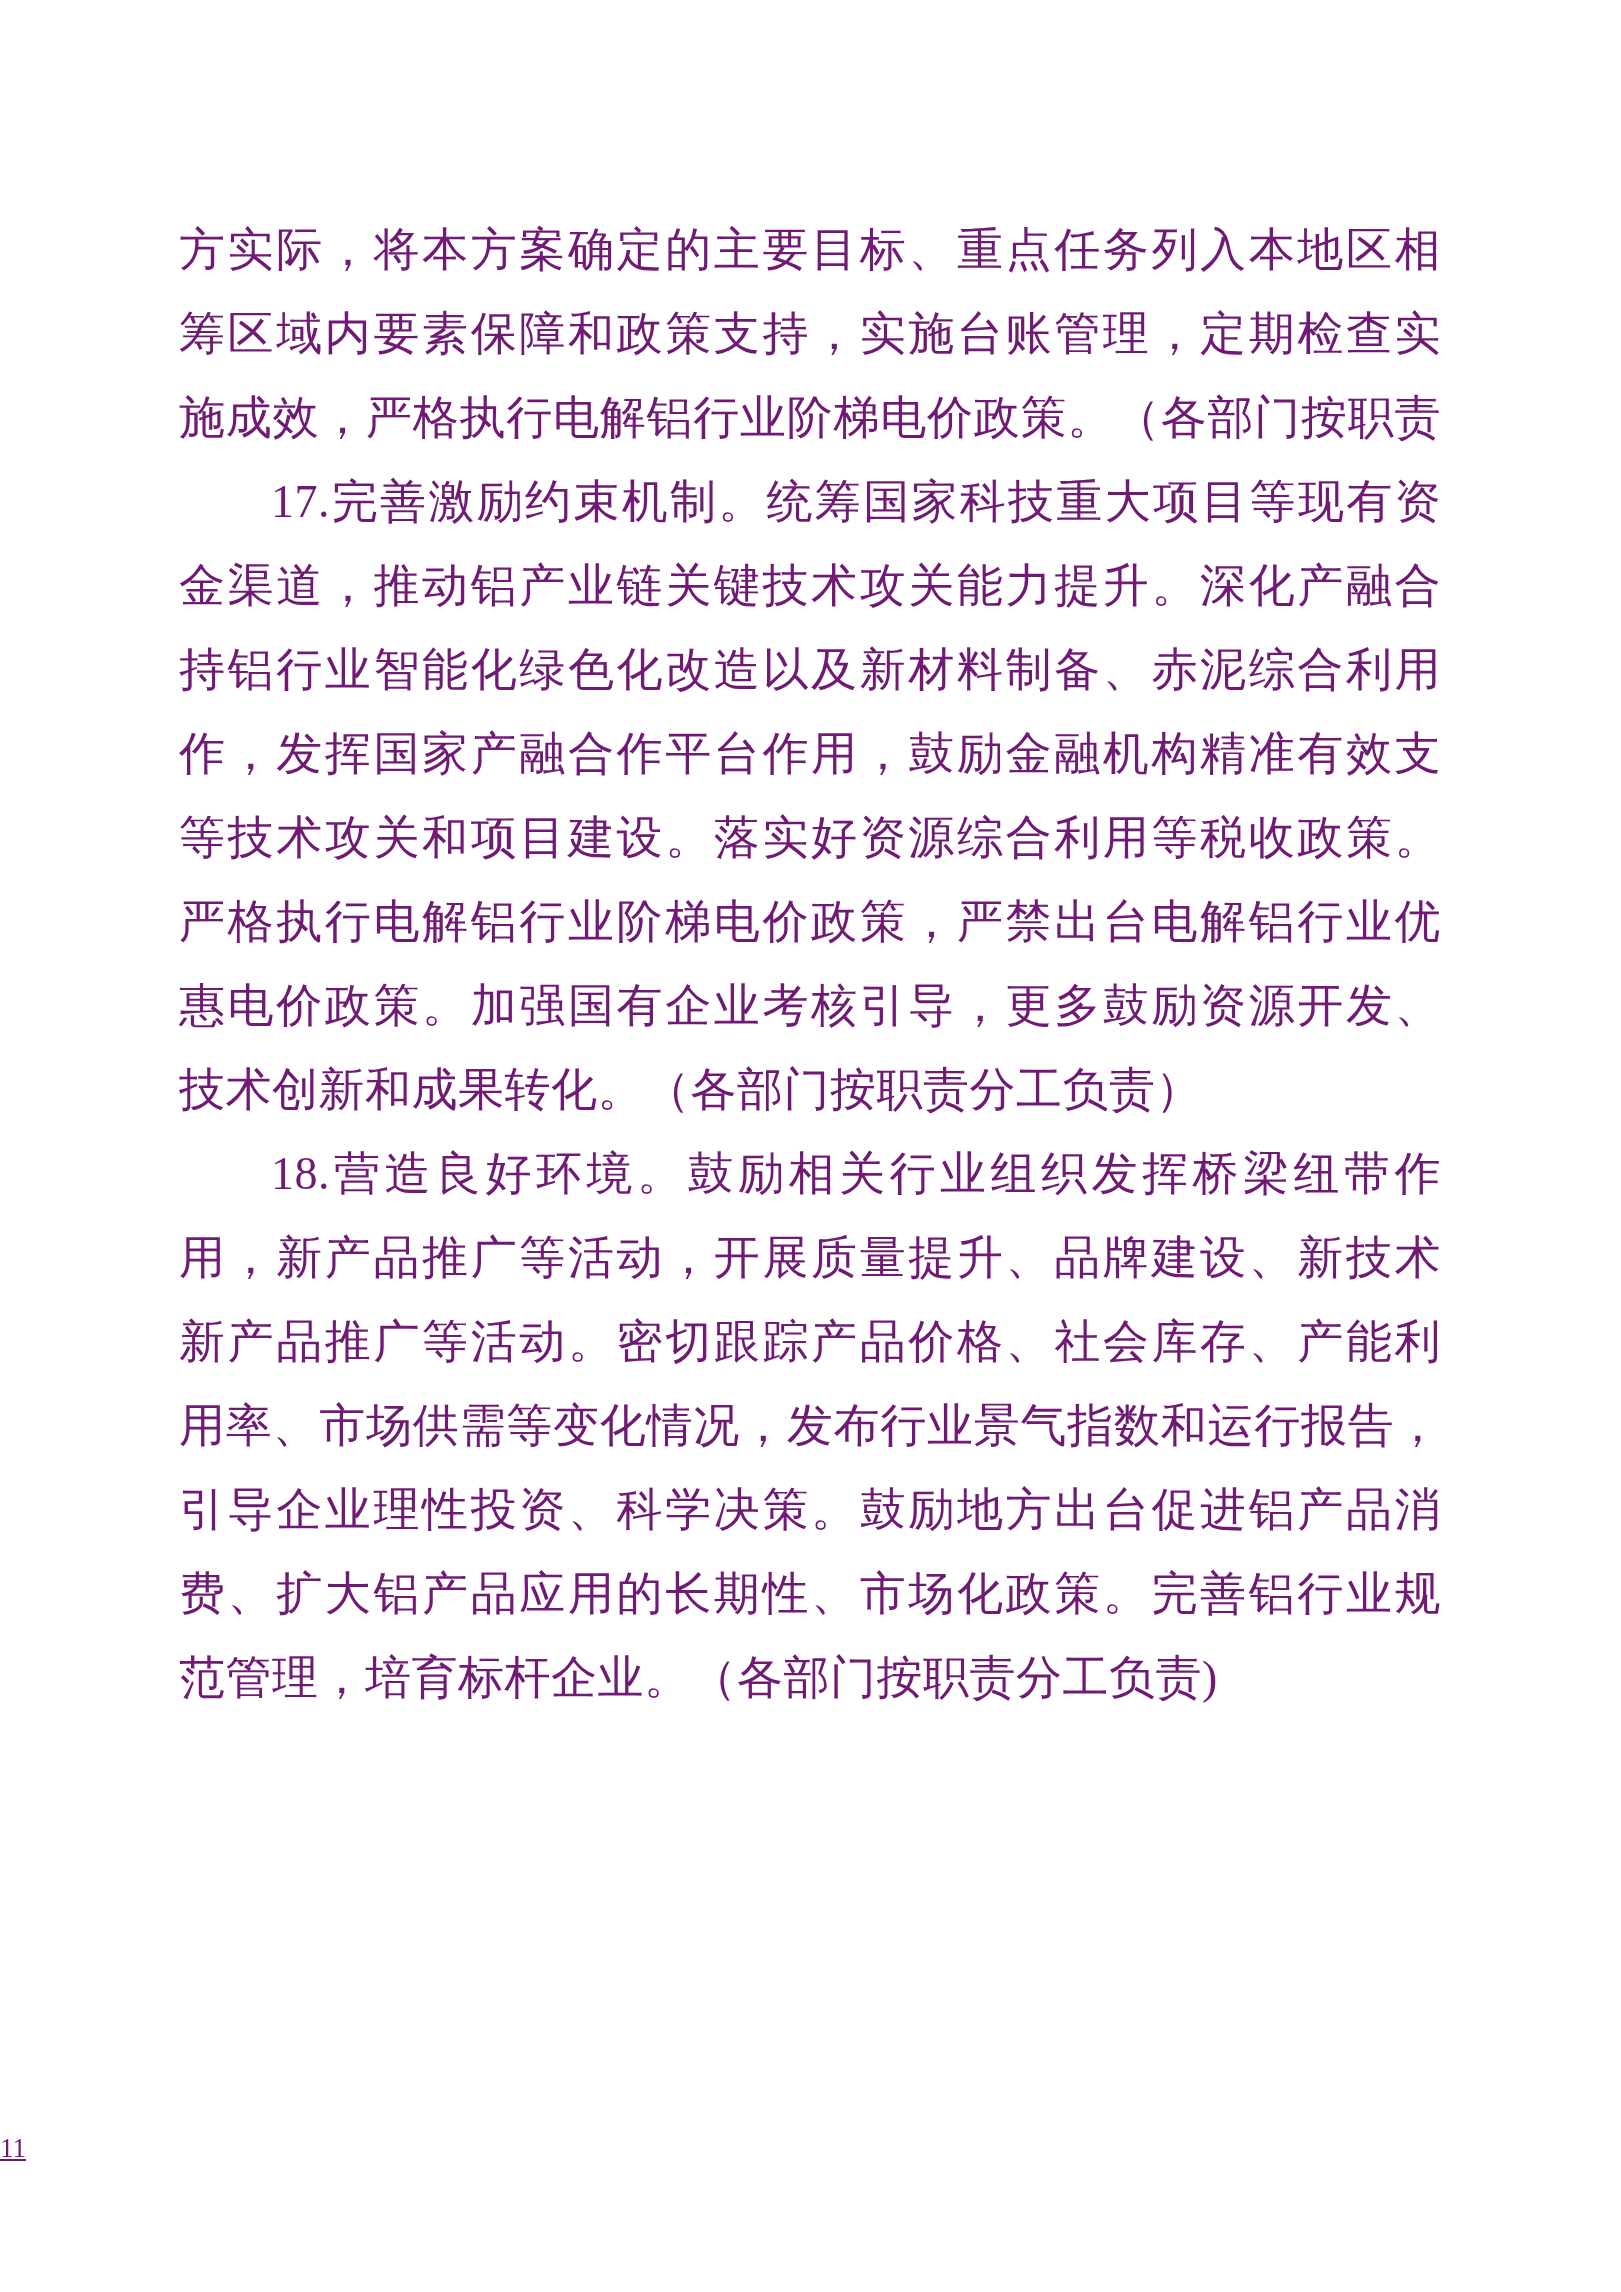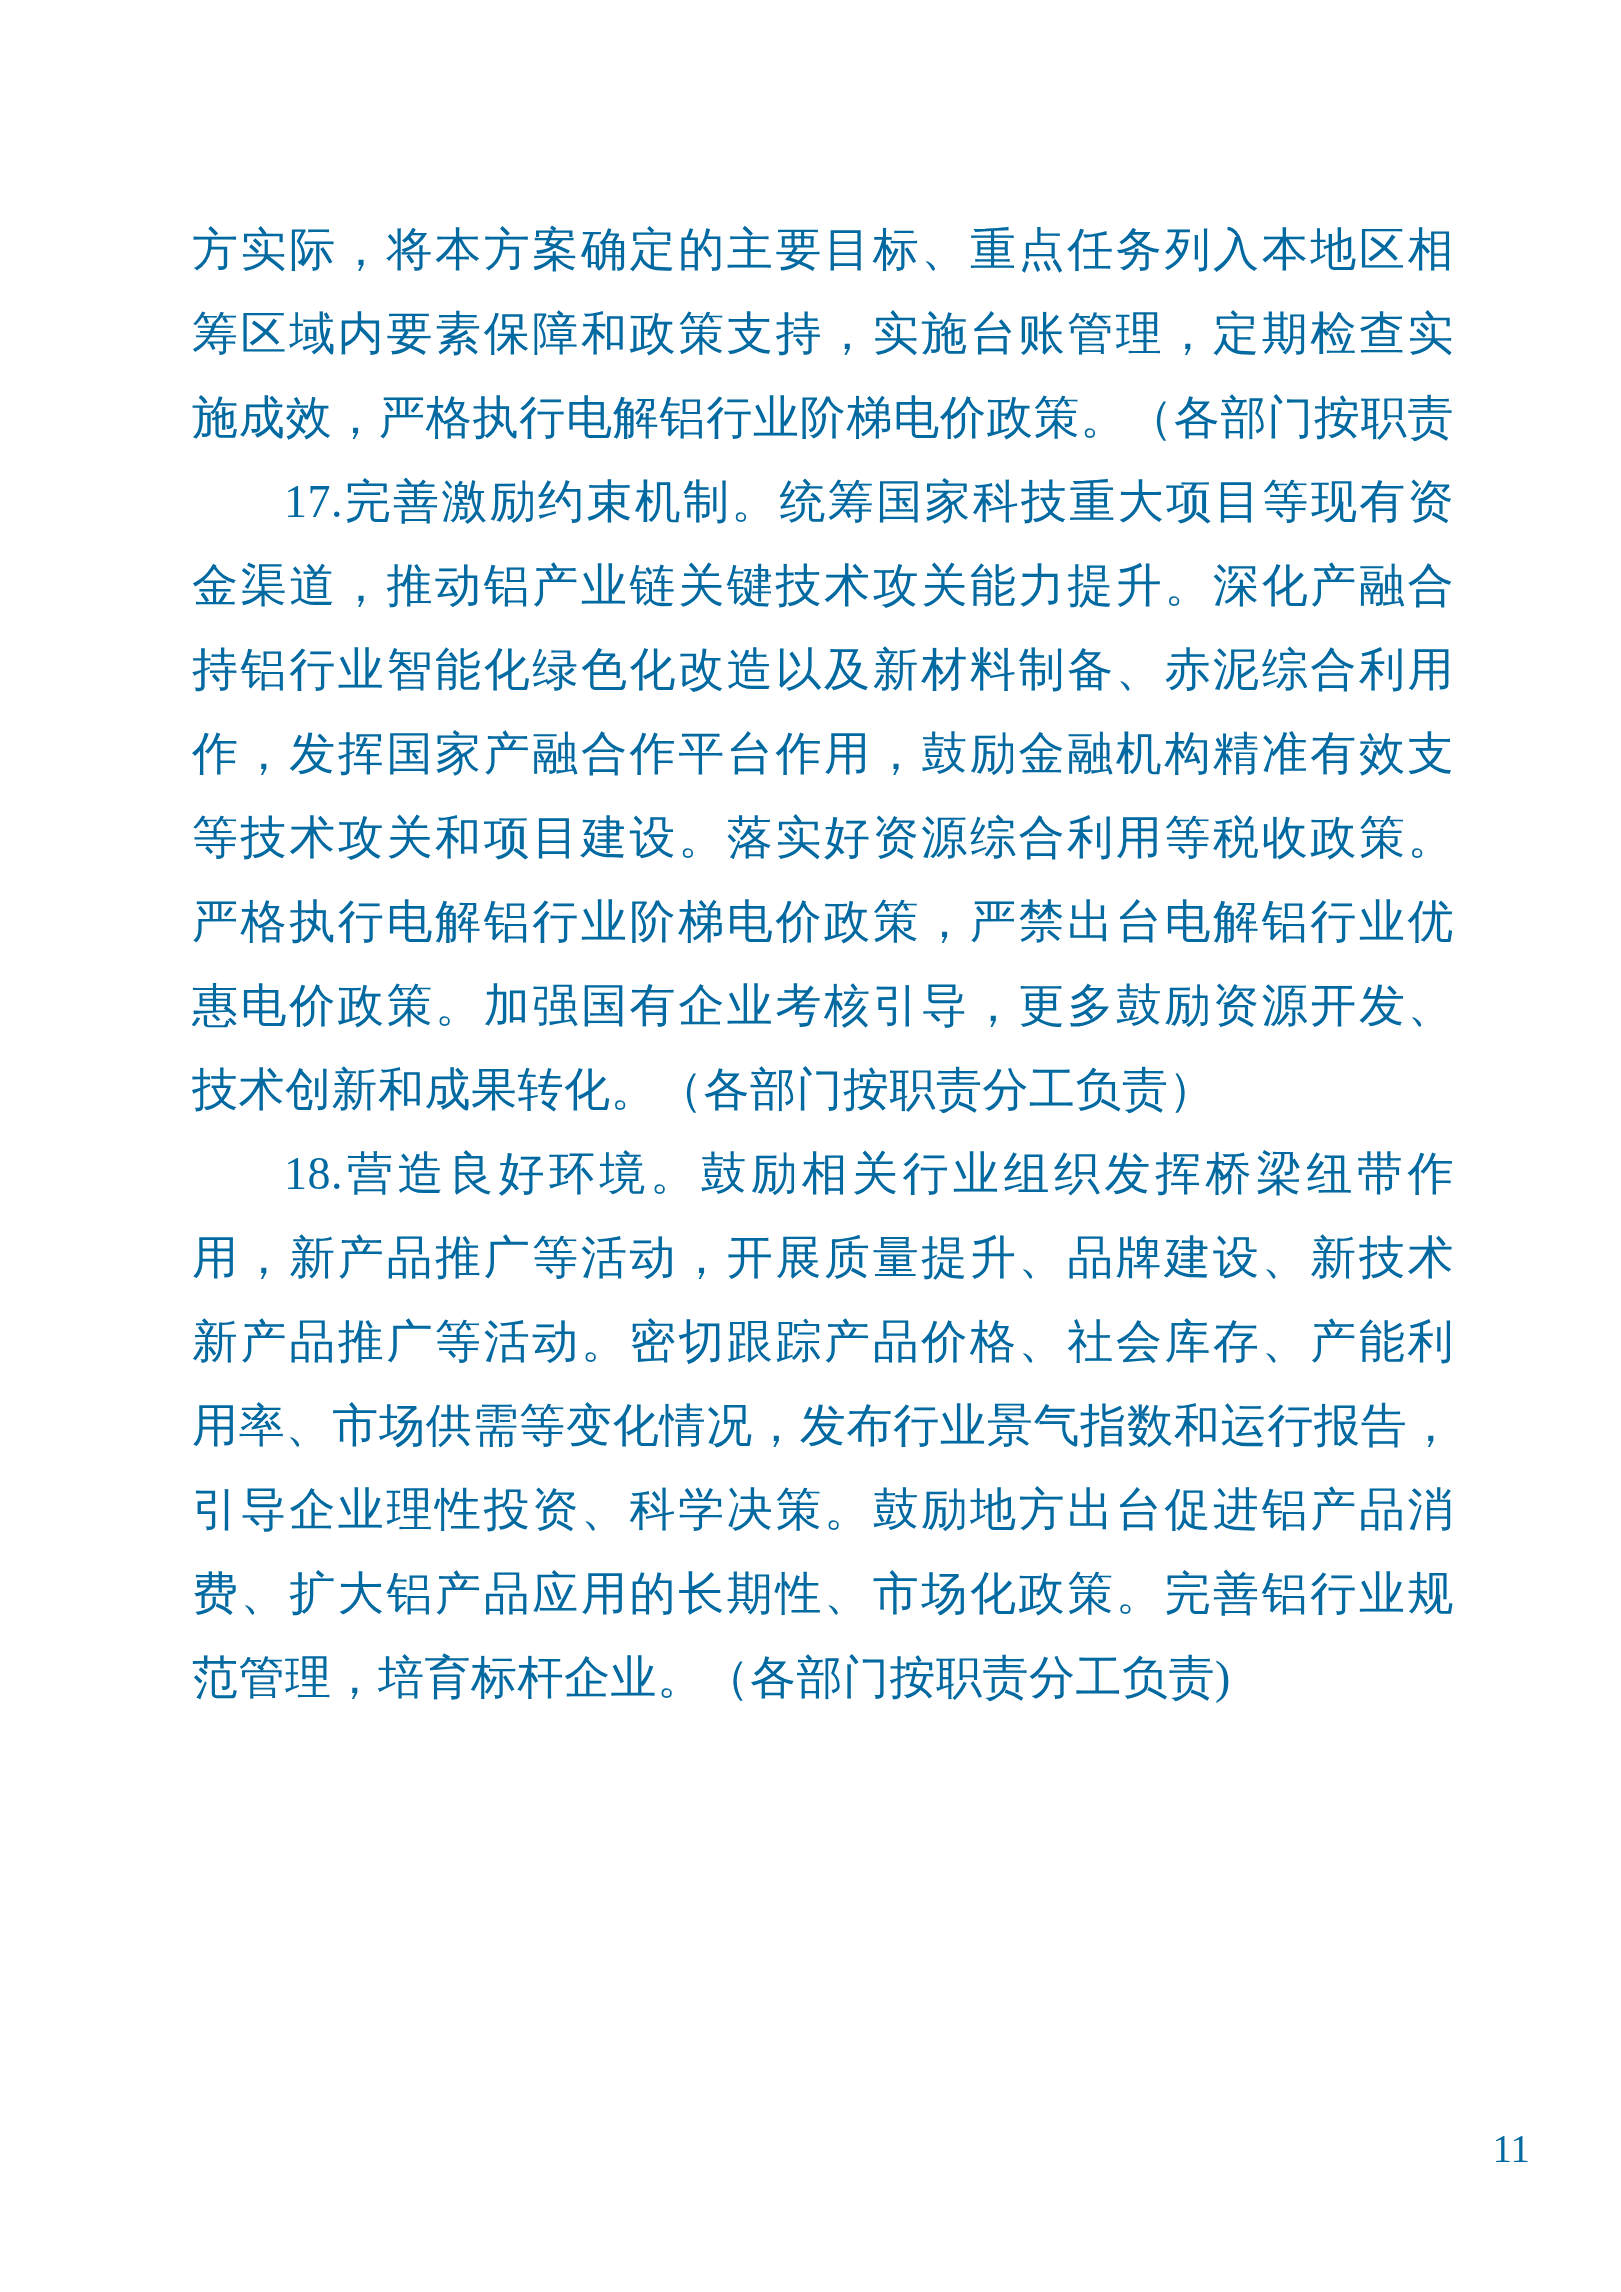--- a/index.html
+++ b/index.html
@@ -7,22 +7,21 @@
     padding: 0;
     background: #ffffff;
   }
   .page {
     position: relative;
     width: 1517px;
     height: 2293px;
     background: #ffffff;
     overflow: hidden;
     font-family: "Liberation Serif", "DejaVu Serif", serif;
-    color: #0369a1;
-    margin-left: 13px;
+    color: #701a75;
   }
   .content {
     position: absolute;
     left: 179px;
     top: 208px;
     width: 1262px;
   }
   .line {
     font-size: 46px;
     line-height: 84px;
@@ -36,23 +35,24 @@
   }
   .line.last {
     text-align: left;
     text-align-last: left;
   }
   .page-number {
     position: absolute;
     top: 2119px;
     left: 0;
     width: 100%;
-    text-align: right;
-    font-size: 39px;
+    text-align: left;
+    font-size: 27px;
     line-height: 59px;
+    text-decoration: underline;
   }
 </style>
 </head>
 <body>
 
 <div class="page">
   <div class="content">
 
     <div>
       <div class="line">方实际，将本方案确定的主要目标、重点任务列入本地区相</div>

